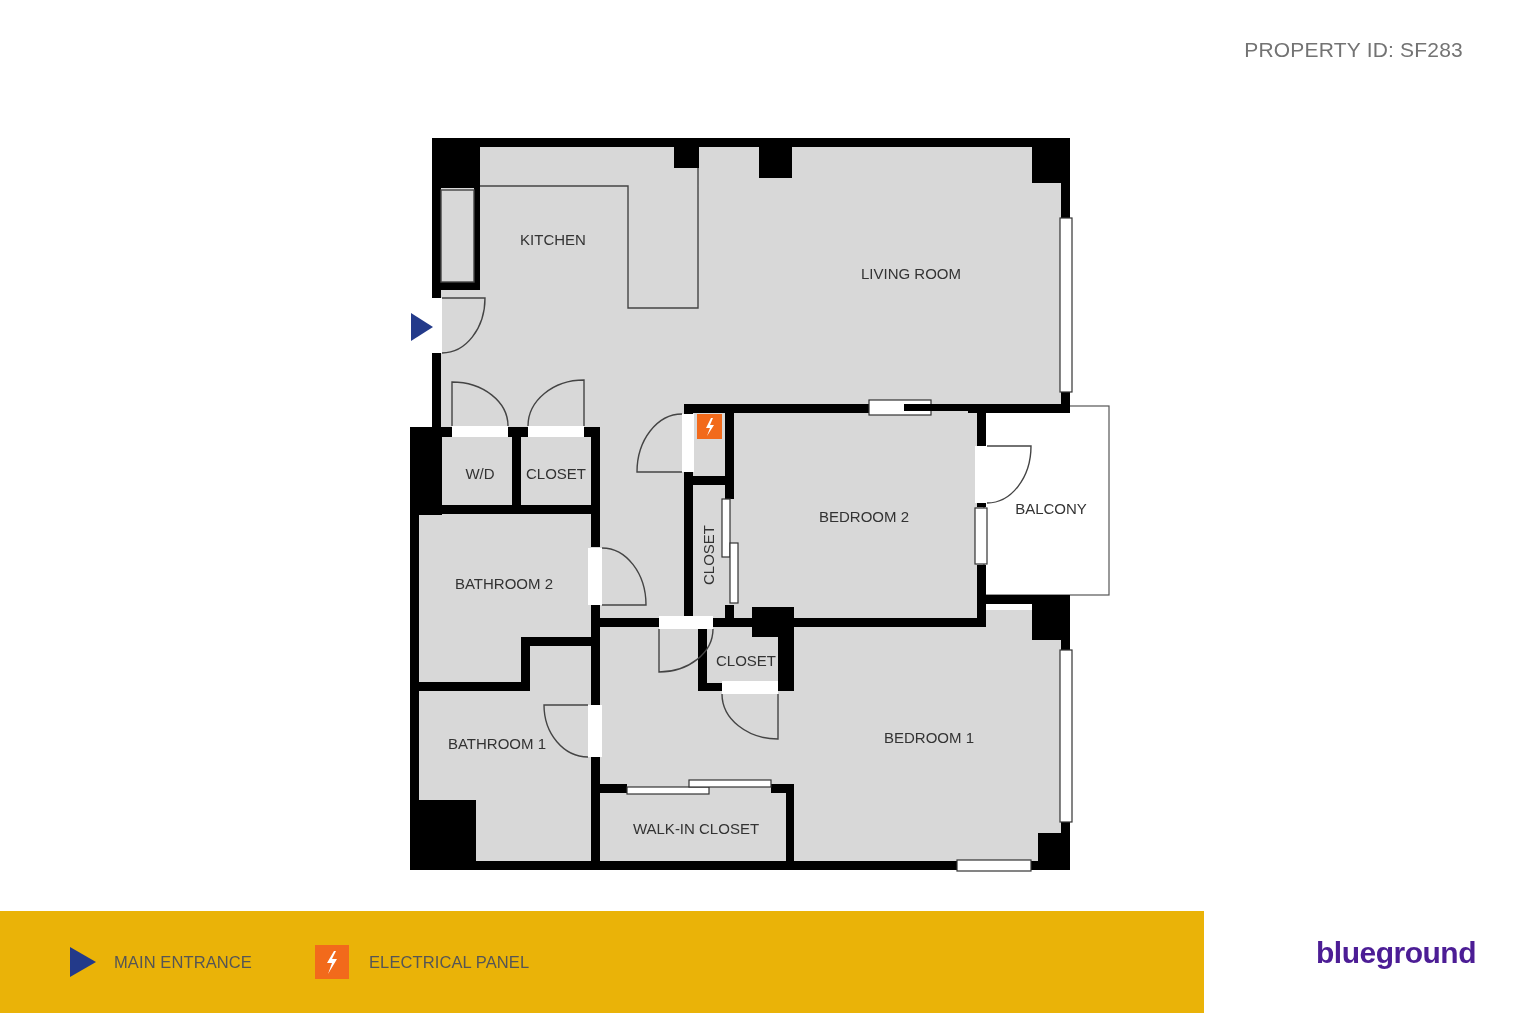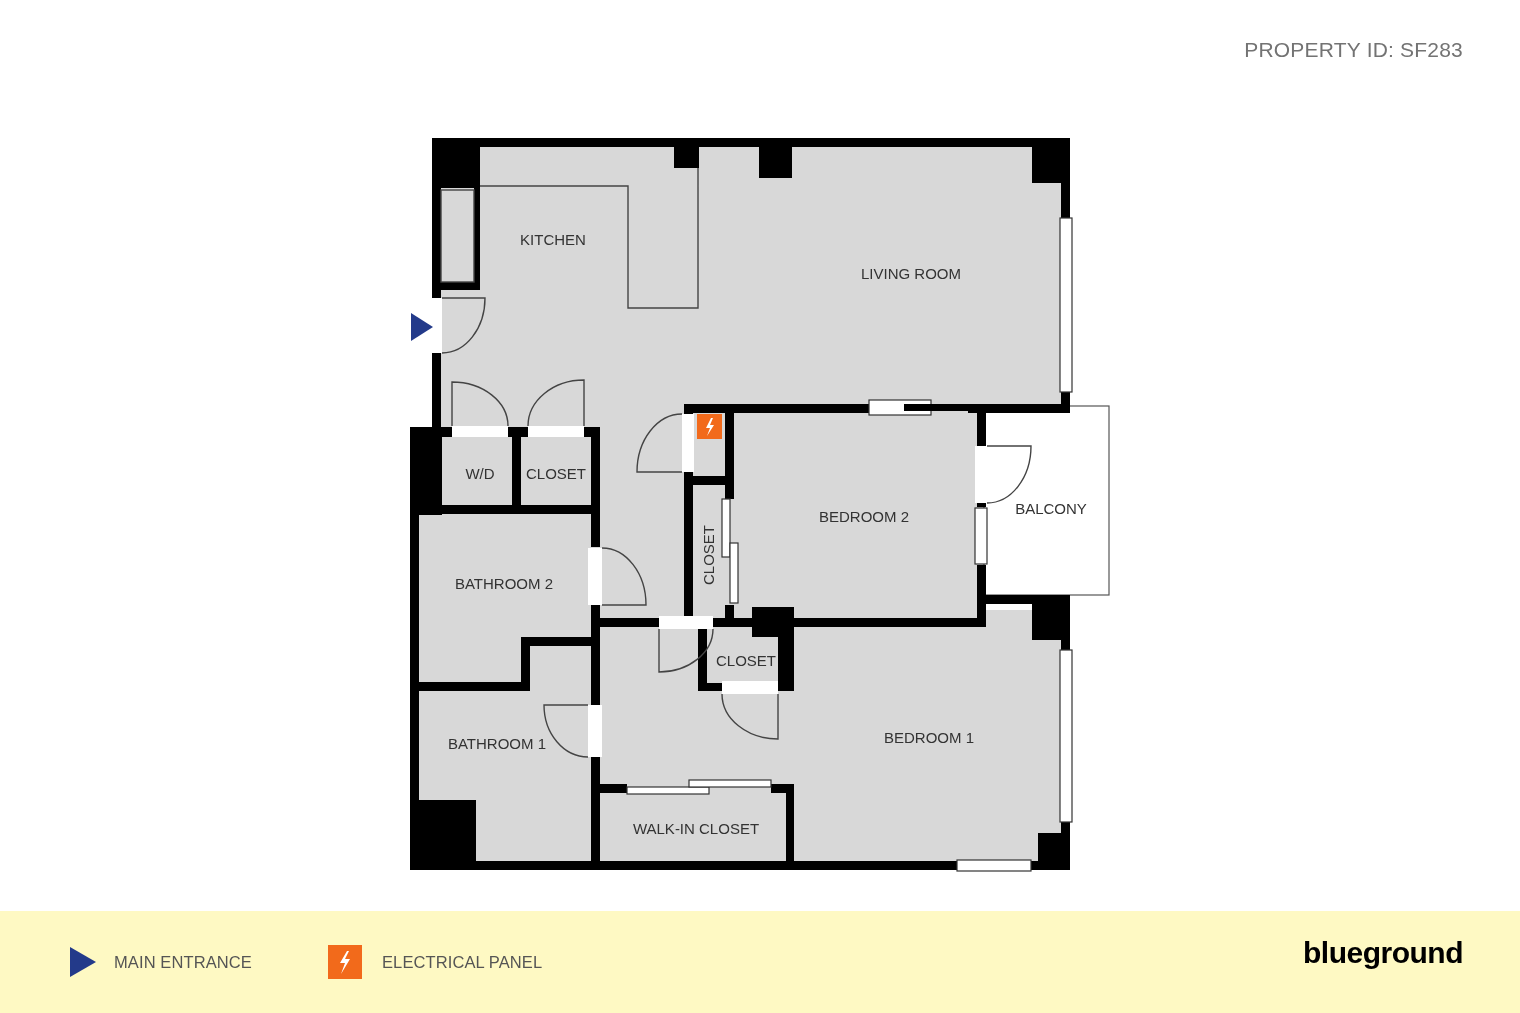--- a/index.html
+++ b/index.html
@@ -1,22 +1,22 @@
 <!DOCTYPE html>
 <html><head>
 <meta charset="utf-8">
 <style>
   html,body{margin:0;padding:0;background:#ffffff;}
   body{width:1520px;height:1013px;position:relative;overflow:hidden;font-family:"Liberation Sans",sans-serif;}
   .prop-id{position:absolute;top:38px;right:57px;font-size:21px;color:#737373;letter-spacing:0.2px;}
   .plan{position:absolute;left:0;top:0;}
-  .legend-bar{position:absolute;left:0;top:911px;width:1520px;height:102px;background:#fef9c3;}
+  .legend-bar{position:absolute;left:0;top:911px;width:1204px;height:102px;background:#eab308;}
   .legend-item{position:absolute;top:0;height:102px;display:flex;align-items:center;}
   .legend-label{font-size:16.5px;color:#555;letter-spacing:0.1px;}
-  .logo{position:absolute;right:57px;top:936px;font-size:30px;font-weight:bold;color:#000000;letter-spacing:-0.5px;}
+  .logo{position:absolute;right:44px;top:936px;font-size:30px;font-weight:bold;color:#4c1d95;letter-spacing:-0.5px;}
   .room-label{font-family:"Liberation Sans",sans-serif;font-size:15px;fill:#333;}
 </style>
 </head>
 <body>
 
 <div class="prop-id">PROPERTY ID: SF283</div>
 
 <svg class="plan" width="1520" height="911" viewBox="0 0 1520 911">
 
   <g fill="#d8d8d8">
@@ -159,21 +159,21 @@
   <text class="room-label" x="696" y="834" text-anchor="middle">WALK-IN CLOSET</text>
 </svg>
 
 <div class="legend-bar">
   <div class="legend-item" style="left:70px;">
     <svg width="26" height="30" viewBox="0 0 26 30">
         <polygon points="0,0 26,15 0,30" fill="#233a8a"></polygon>
       </svg>
     <span class="legend-label" style="margin-left:18px;">MAIN ENTRANCE</span>
   </div>
-  <div class="legend-item" style="left:328px;">
+  <div class="legend-item" style="left:315px;">
     <svg width="34" height="34" viewBox="0 0 34 34">
         <rect width="34" height="34" fill="#f26a1b"></rect>
         <path d="M19 6 L12 18 L17 18 L13 29 L22 14 L17 14 L21 6 Z" fill="#fff"></path>
       </svg>
     <span class="legend-label" style="margin-left:20px;">ELECTRICAL PANEL</span>
   </div>
 </div>
 <div class="logo">blueground</div>
 
 </body></html>

